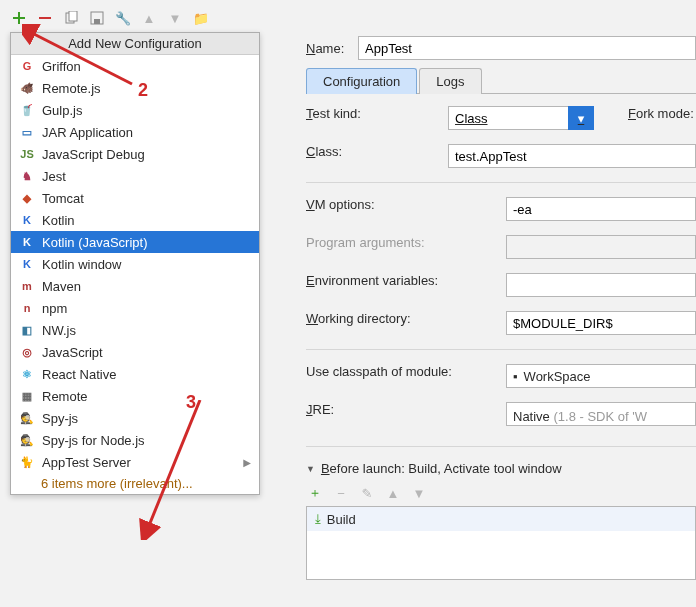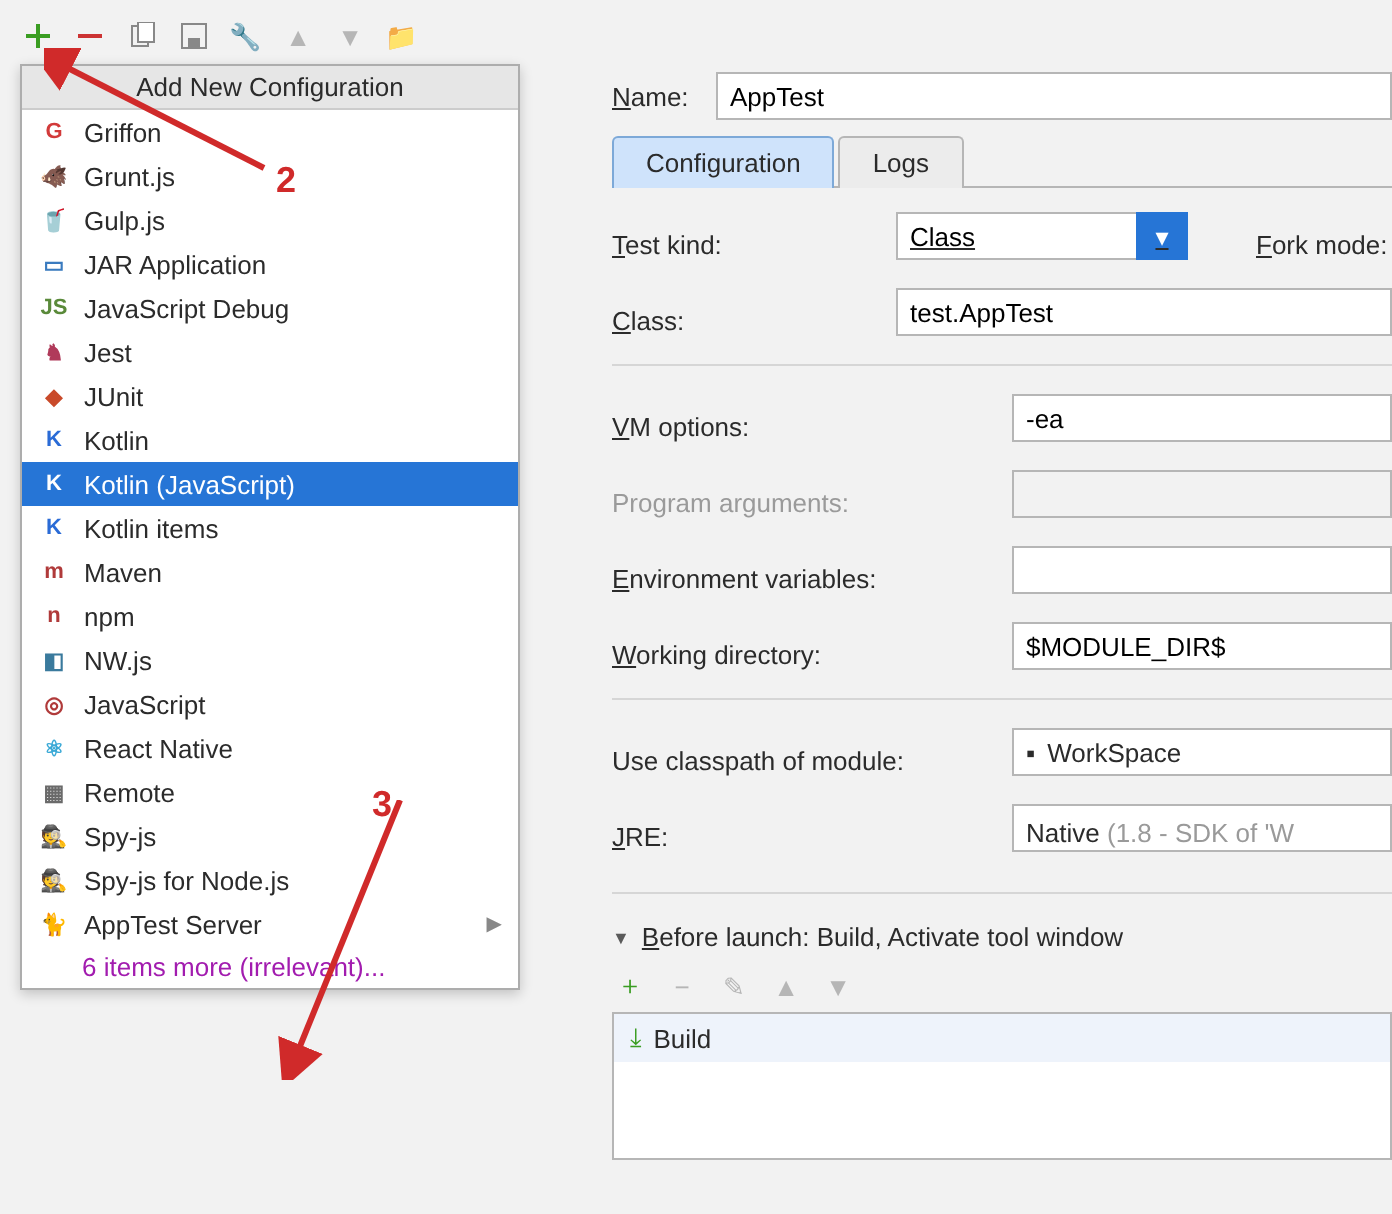--- a/index.html
+++ b/index.html
@@ -9,33 +9,33 @@
 .green{color:#3a9d22;}
 .red{color:#c33;}
 .gray{color:#b6b6b6;}
 .main{display:flex;height:calc(100% - 32px);}
 .left{width:300px;padding:0 4px 0 10px;box-sizing:border-box;}
 .popup{background:#fff;border:1px solid #adadad;box-shadow:0 2px 6px rgba(0,0,0,0.2);width:248px;}
 .popup-hdr{background:#e6e6e6;border-bottom:1px solid #ccc;text-align:center;padding:3px 0;font-size:13px;}
 .cfg-item{display:flex;align-items:center;gap:7px;padding:3px 8px;white-space:nowrap;}
 .cfg-item.sel{background:#2675d6;color:#fff;}
 .cfg-ico{width:16px;height:16px;display:inline-flex;align-items:center;justify-content:center;font-size:11px;font-weight:bold;flex:0 0 16px;}
-.cfg-more{padding:3px 8px 3px 30px;color:#a21caf;}
+.cfg-more{padding:3px 8px 3px 30px;color:#a16207;}
 .chev{margin-left:auto;color:#888;font-size:10px;}
 .right{flex:1;padding:0 0 0 14px;box-sizing:border-box;position:relative;}
 .row-name{display:flex;align-items:center;gap:12px;margin:4px 0 8px;}
 .lbl{min-width:40px;}
 .uline{text-decoration:underline;text-decoration-skip-ink:none;}
 .input{background:#fff;border:1px solid #b6b6b6;padding:6px 6px;height:24px;box-sizing:border-box;font-family:inherit;font-size:13px;}
 .input.wide{flex:1;min-width:0;}
 .tabs{display:flex;border-bottom:1px solid #b6b6b6;gap:2px;}
 .tab{padding:5px 16px;background:#ececec;border:1px solid #b6b6b6;border-bottom:none;border-radius:3px 3px 0 0;margin-bottom:-1px;}
 .tab.on{background:#cfe3fb;border-color:#7da9d8;}
 .form{padding:12px 0 0;}
-.frow{display:flex;align-items:flex-end;gap:14px;margin-bottom:14px;}
+.frow{display:flex;align-items:flex-start;gap:14px;margin-bottom:14px;}
 .frow .flbl{width:128px;}
 .frow .flbl.w2{width:186px;}
 .drop{display:flex;text-decoration:underline;}
 .drop .input{border-right:none;width:120px;}
 .drop .btn{width:26px;height:24px;background:#2675d6;display:flex;align-items:center;justify-content:center;color:#fff;}
 .sep{height:1px;background:#d6d6d6;margin:4px 0 14px;}
 .before{display:flex;align-items:center;gap:6px;margin-top:8px;}
 .tri{font-size:9px;color:#5a5a5a;}
 .btoolbar{display:flex;align-items:center;gap:8px;margin:8px 0 4px;}
 .build-list{border:1px solid #b6b6b6;background:#fff;height:72px;}
@@ -82,53 +82,53 @@
   <div class="left">
     <div class="popup">
       <div class="popup-hdr">Add New Configuration</div>
       <div id="cfg-list">
             <div class="cfg-item">
               <span class="cfg-ico" style="color: rgb(210, 58, 58);">G</span>
               <span>Griffon</span>
             </div>
             <div class="cfg-item">
               <span class="cfg-ico" style="color: rgb(176, 106, 46);">🐗</span>
-              <span>Grunt.js</span>
+              <span>Remote.js</span>
             </div>
             <div class="cfg-item">
               <span class="cfg-ico" style="color: rgb(210, 58, 58);">🥤</span>
               <span>Gulp.js</span>
             </div>
             <div class="cfg-item">
               <span class="cfg-ico" style="color: rgb(58, 123, 191);">▭</span>
               <span>JAR Application</span>
             </div>
             <div class="cfg-item">
               <span class="cfg-ico" style="color: rgb(90, 138, 58);">JS</span>
               <span>JavaScript Debug</span>
             </div>
             <div class="cfg-item">
               <span class="cfg-ico" style="color: rgb(176, 58, 90);">♞</span>
               <span>Jest</span>
             </div>
             <div class="cfg-item">
               <span class="cfg-ico" style="color: rgb(201, 74, 42);">◆</span>
-              <span>JUnit</span>
+              <span>Tomcat</span>
             </div>
             <div class="cfg-item">
               <span class="cfg-ico" style="color: rgb(42, 107, 214);">K</span>
               <span>Kotlin</span>
             </div>
             <div class="cfg-item sel">
               <span class="cfg-ico" style="color: rgb(255, 255, 255);">K</span>
               <span>Kotlin (JavaScript)</span>
             </div>
             <div class="cfg-item">
               <span class="cfg-ico" style="color: rgb(42, 107, 214);">K</span>
-              <span>Kotlin items</span>
+              <span>Kotlin window</span>
             </div>
             <div class="cfg-item">
               <span class="cfg-ico" style="color: rgb(176, 58, 58);">m</span>
               <span>Maven</span>
             </div>
             <div class="cfg-item">
               <span class="cfg-ico" style="color: rgb(176, 58, 58);">n</span>
               <span>npm</span>
             </div>
             <div class="cfg-item">

